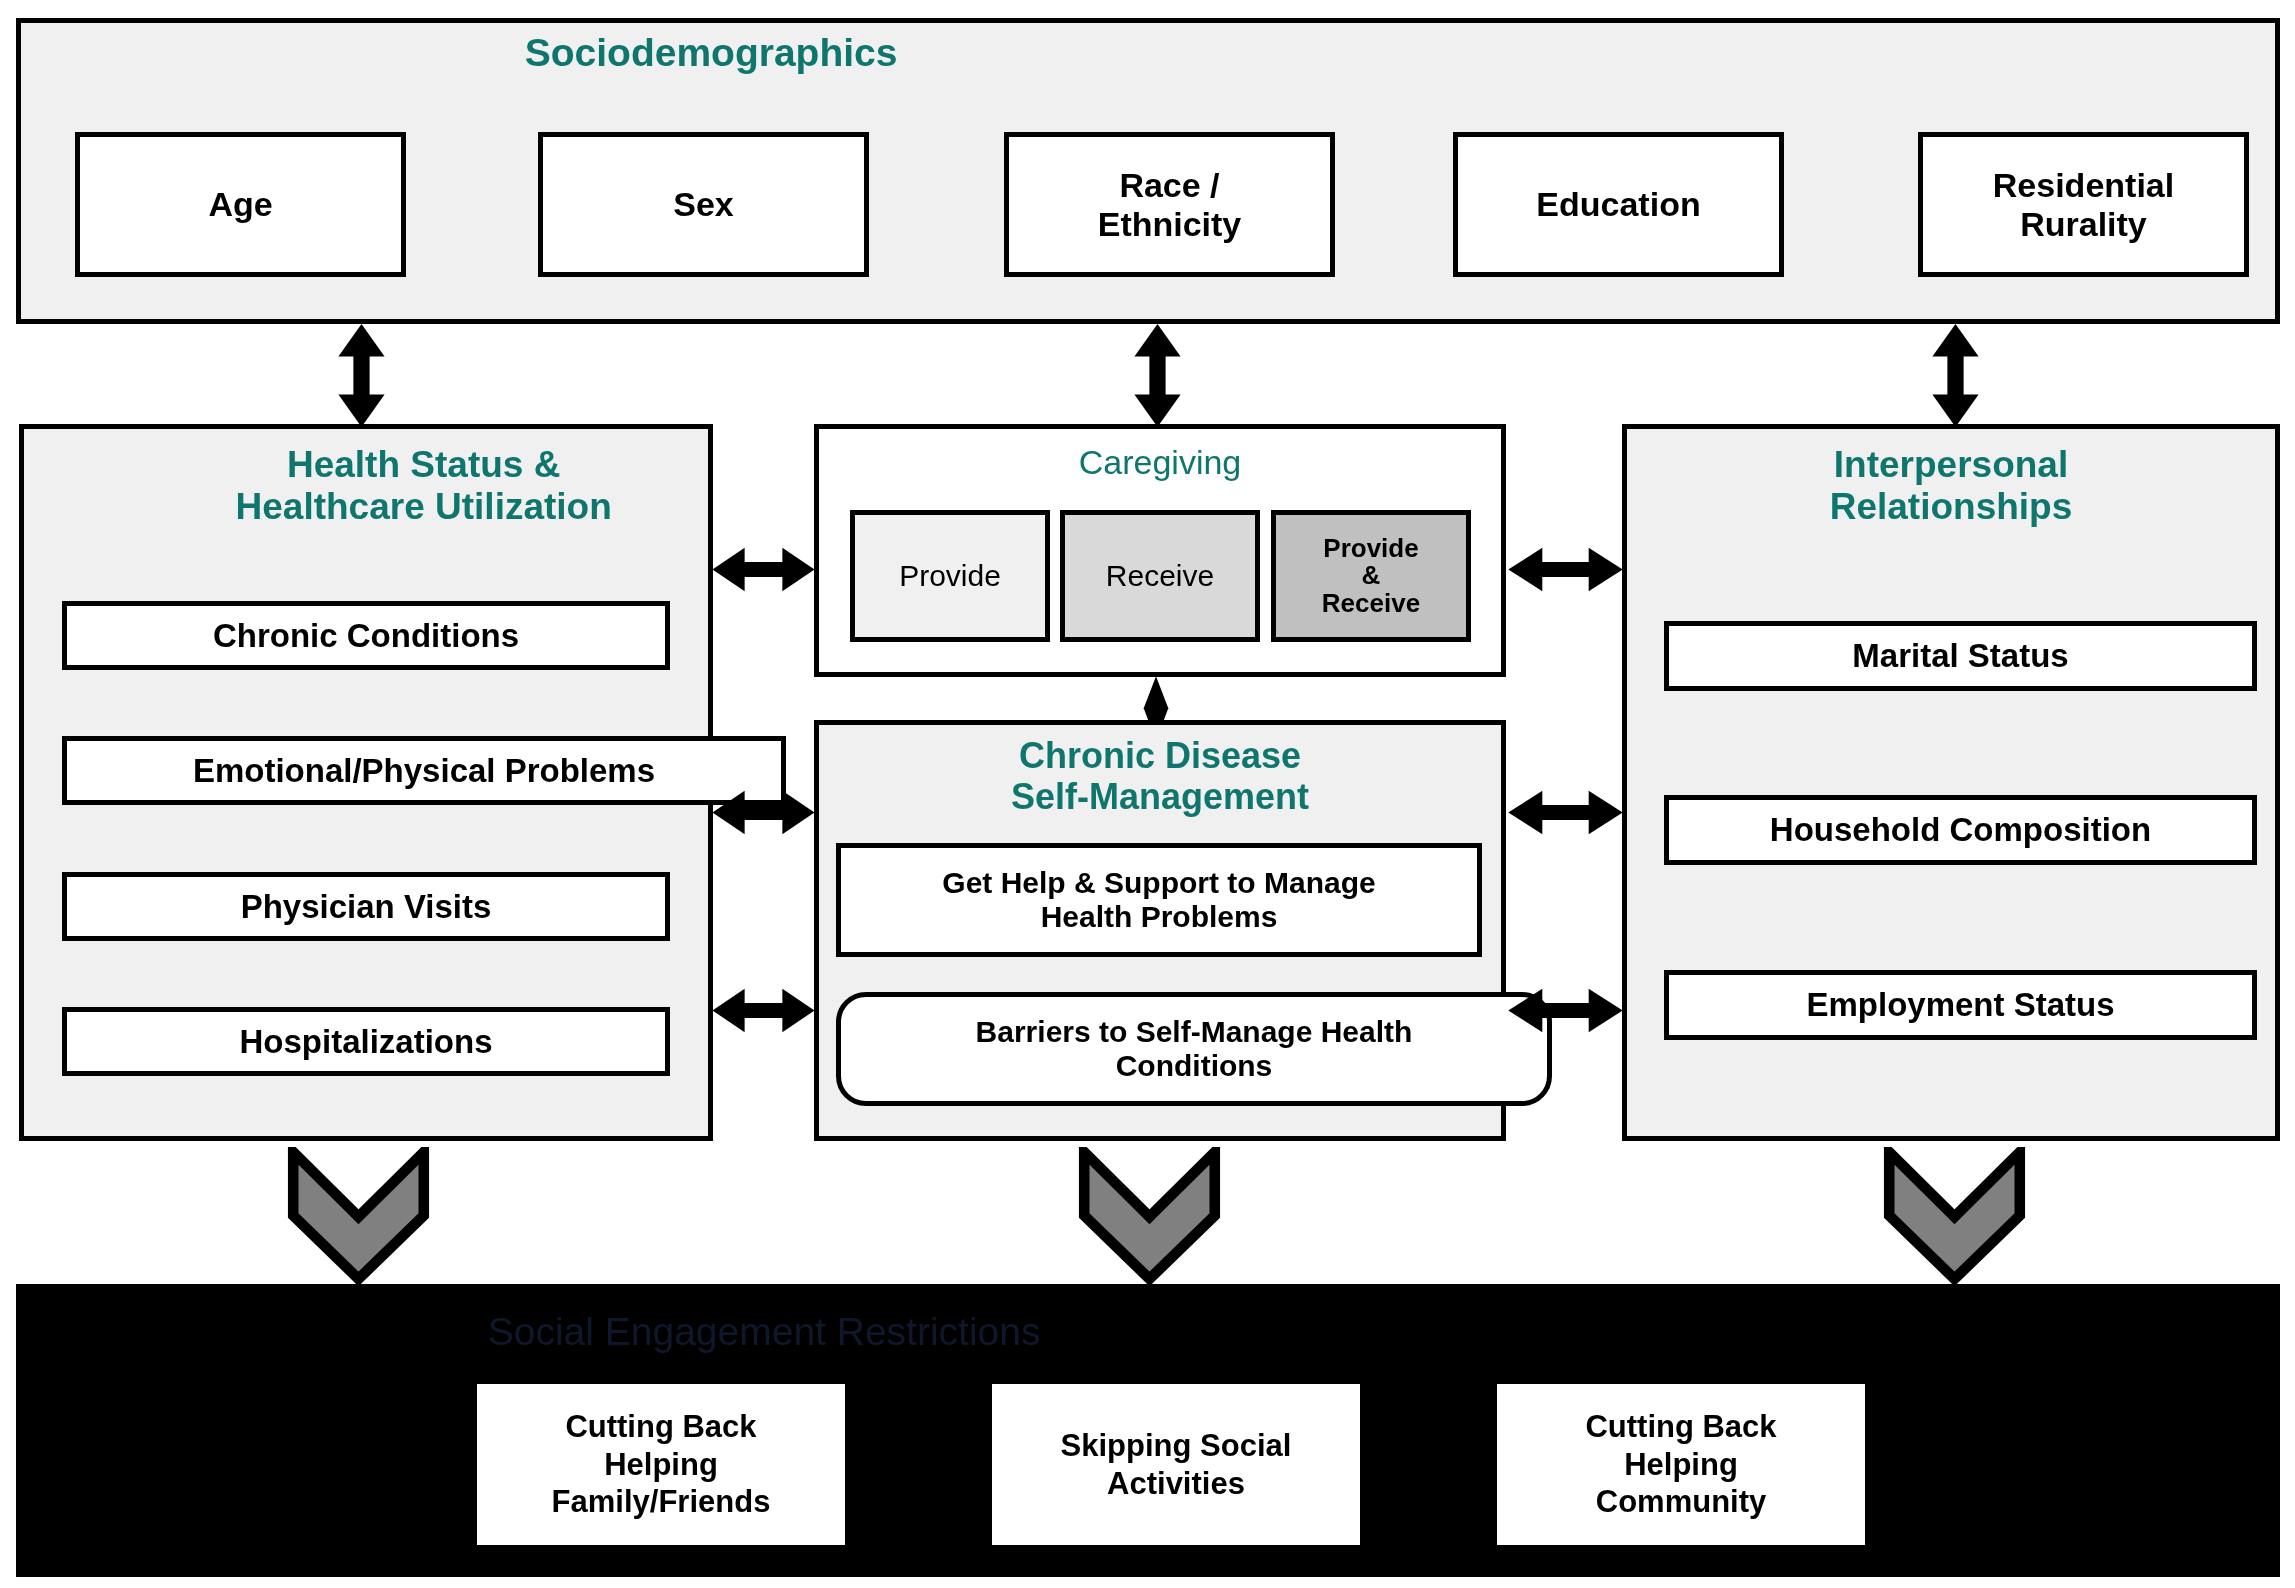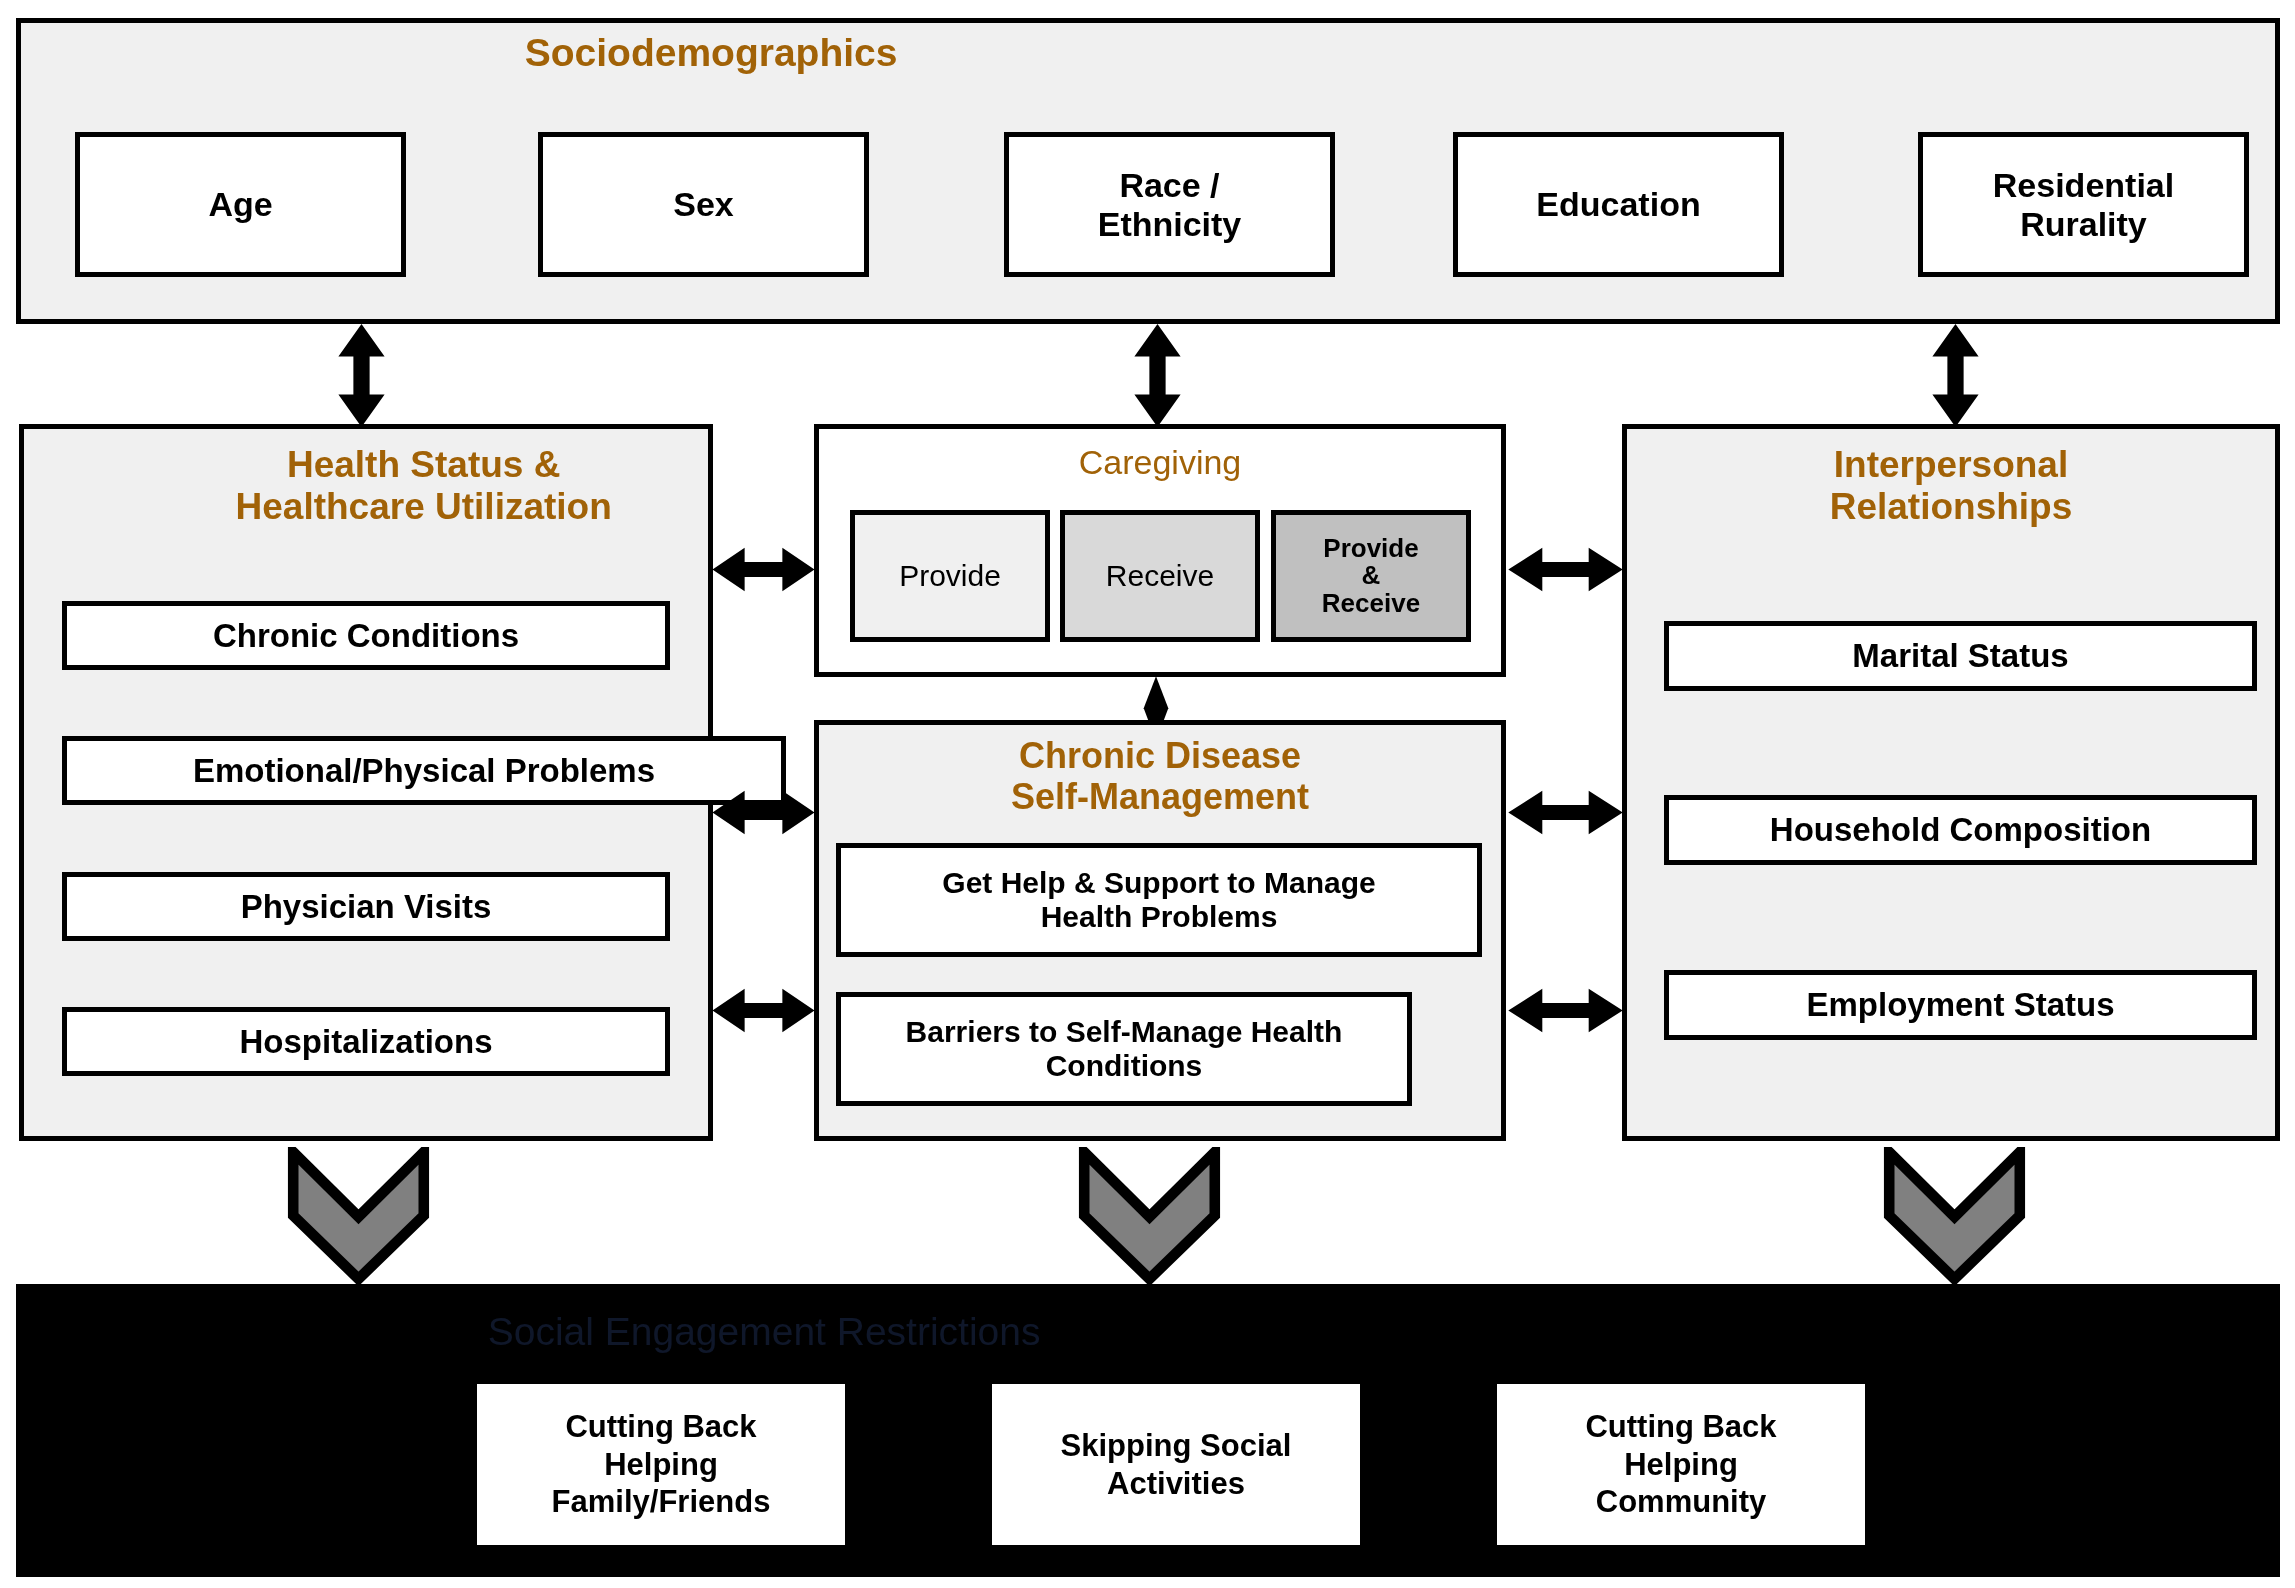--- a/index.html
+++ b/index.html
@@ -39,21 +39,21 @@
     border:5.6px solid #000000;
     display:flex;
     align-items:center;
     justify-content:center;
     text-align:center;
   }
   .title{
     position:absolute;
     text-align:center;
     font-weight:bold;
-    color:#a16207;
+    color:#0f766e;
     line-height:1.13;
   }
   .label{
     font-weight:bold;
     color:#000000;
     line-height:1.14;
     padding:0 6.2px;
   }
 
   
@@ -175,21 +175,21 @@
     <span>Self-Management</span>
   </div>
 
   <div class="whitebox" style="left:836px; top:843px; width:646px; height:114px;">
     <span class="label" style="font-size:30px;">
       <span>Get Help &amp; Support to Manage</span><br>
       <span>Health Problems</span>
     </span>
   </div>
 
-  <div class="whitebox" style="left:836px; top:992px; width:576px; height:114px;">
+  <div class="whitebox" style="left:836px; top:992px; width:716px; height:114px;border-radius:30px;">
     <span class="label" style="font-size:30px;">
       <span>Barriers to Self-Manage Health</span><br>
       <span>Conditions</span>
     </span>
   </div>
 
   <div class="panel" style="left:1622px; top:424px; width:658px; height:717px;">
   </div>
   <div class="title" style="left:1622px; top:444px; width:658px; font-size:37px;">
     <span>Interpersonal</span><br>

